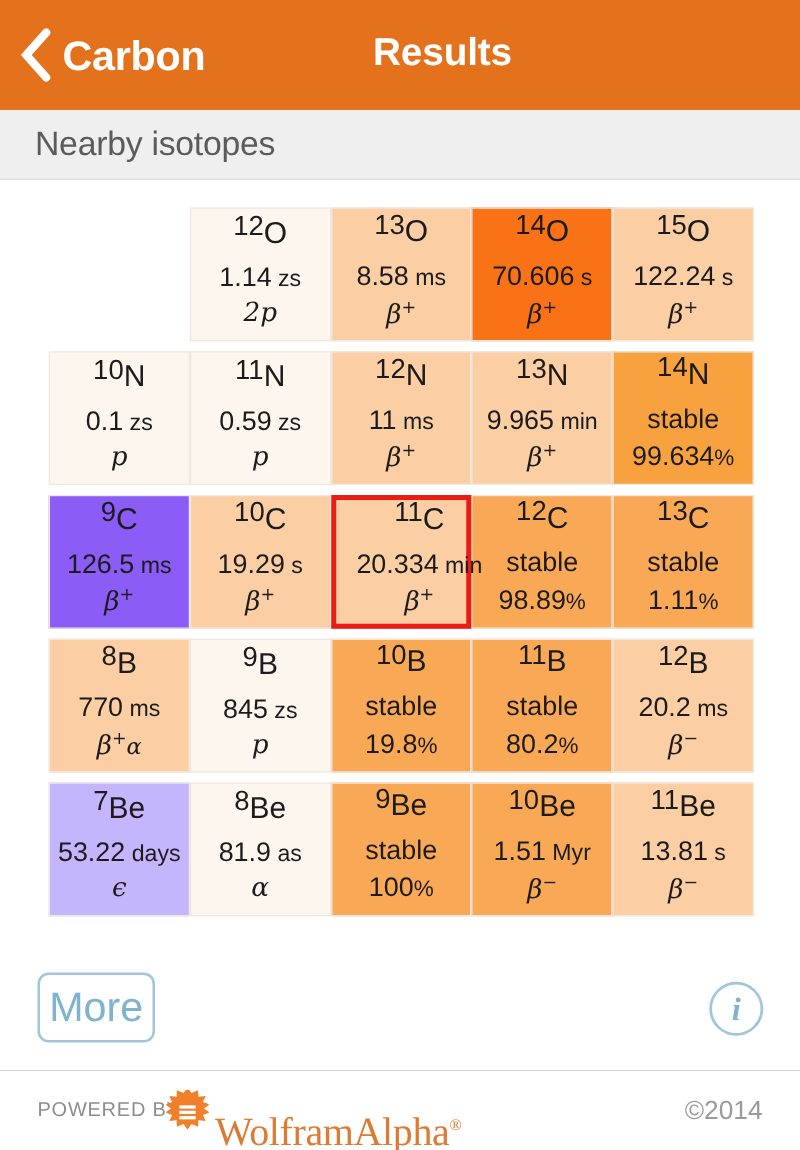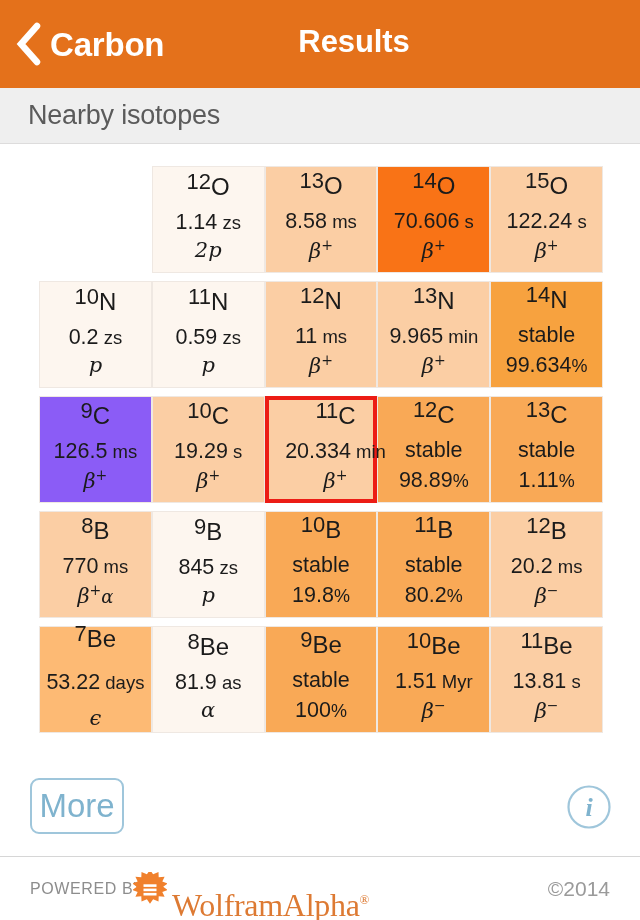--- a/index.html
+++ b/index.html
@@ -281,21 +281,21 @@
         </div>
         <div class="cell" style="background: rgb(251, 206, 164);">
           <div class="cell-label"><span class="mass">15</span><span class="sym">O</span></div>
           <div class="cell-line"><span>122.24</span><span class="unit">&nbsp;s</span></div>
           <div class="decay"><span>β</span><span class="sup">+</span></div>
         </div>
       </div>
       <div class="grid-row">
         <div class="cell" style="background: rgb(253, 246, 239);">
           <div class="cell-label"><span class="mass">10</span><span class="sym">N</span></div>
-          <div class="cell-line"><span>0.2</span><span class="unit">&nbsp;zs</span></div>
+          <div class="cell-line"><span>0.1</span><span class="unit">&nbsp;zs</span></div>
           <div class="decay"><span>p</span></div>
         </div>
         <div class="cell" style="background: rgb(253, 246, 239);">
           <div class="cell-label"><span class="mass">11</span><span class="sym">N</span></div>
           <div class="cell-line"><span>0.59</span><span class="unit">&nbsp;zs</span></div>
           <div class="decay"><span>p</span></div>
         </div>
         <div class="cell" style="background: rgb(251, 206, 164);">
           <div class="cell-label"><span class="mass">12</span><span class="sym">N</span></div>
           <div class="cell-line"><span>11</span><span class="unit">&nbsp;ms</span></div>
@@ -360,21 +360,21 @@
           <div class="cell-line">stable</div>
           <div class="cell-line"><span>80.2</span><span class="pct">%</span></div>
         </div>
         <div class="cell" style="background: rgb(251, 206, 164);">
           <div class="cell-label"><span class="mass">12</span><span class="sym">B</span></div>
           <div class="cell-line"><span>20.2</span><span class="unit">&nbsp;ms</span></div>
           <div class="decay"><span>β</span><span class="sup">−</span></div>
         </div>
       </div>
       <div class="grid-row">
-        <div class="cell" style="background: #fdba74; justify-content: space-between;">
+        <div class="cell" style="background: #c4b5fd;">
           <div class="cell-label"><span class="mass">7</span><span class="sym">Be</span></div>
           <div class="cell-line"><span>53.22</span><span class="unit">&nbsp;days</span></div>
           <div class="decay"><span>ϵ</span></div>
         </div>
         <div class="cell" style="background: rgb(253, 246, 239);">
           <div class="cell-label"><span class="mass">8</span><span class="sym">Be</span></div>
           <div class="cell-line"><span>81.9</span><span class="unit">&nbsp;as</span></div>
           <div class="decay"><span>α</span></div>
         </div>
         <div class="cell" style="background: rgb(249, 169, 86);">

